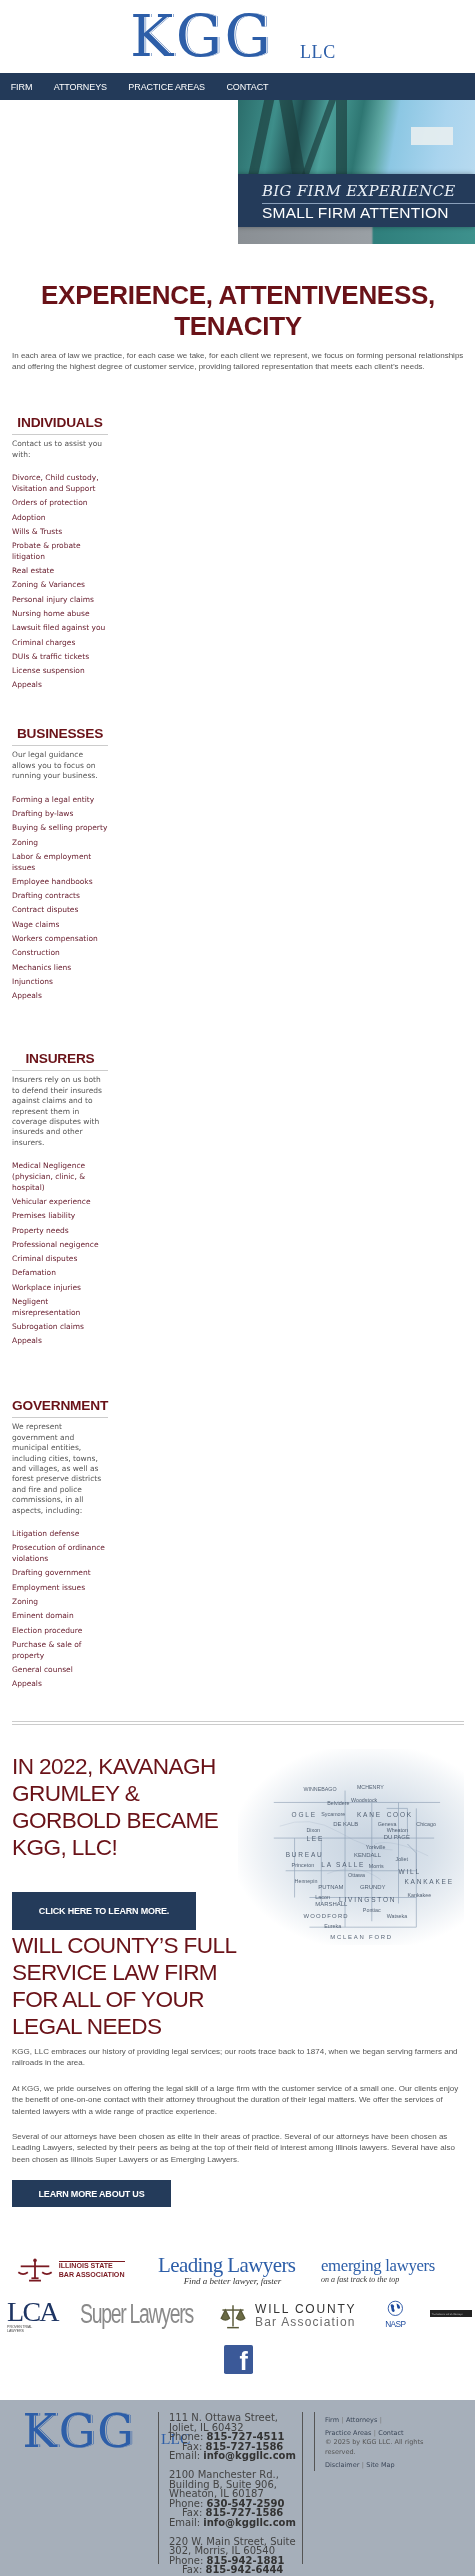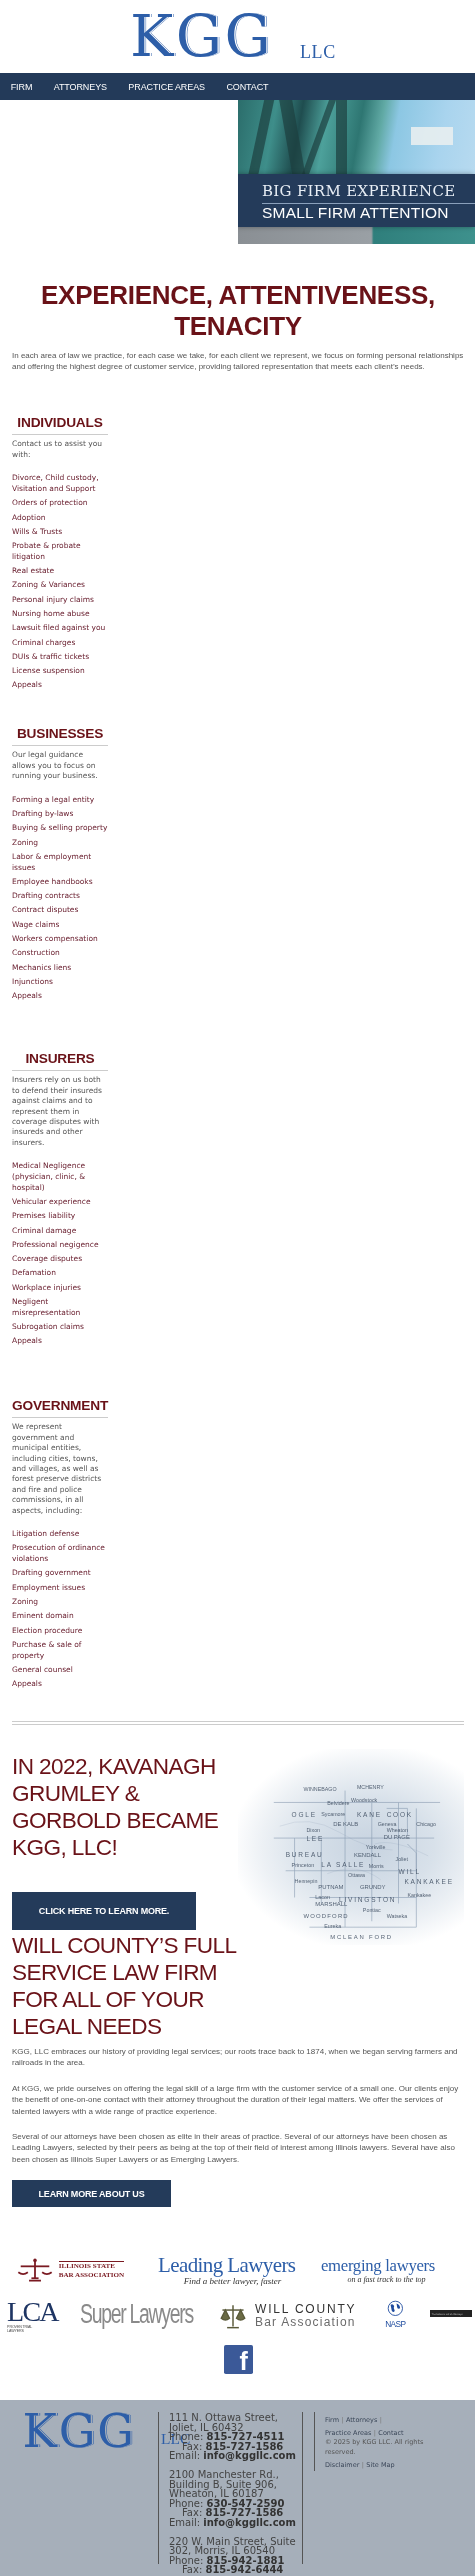--- a/index.html
+++ b/index.html
@@ -17,21 +17,21 @@
   .nav a { color: #fff; font-family: "Liberation Sans", sans-serif; font-size: 9px; margin-right: 21.4px; text-decoration: none; letter-spacing: -0.1px; }
 
   
   .hero { left: 238px; top: 100px; width: 238px; height: 144px; overflow: hidden;
     background:
       linear-gradient(180deg, rgba(0,0,0,0) 0%, rgba(0,0,0,0) 100%),
       linear-gradient(100deg, #2b6d6b 0%, #3e8e8a 15%, #1f4d4f 25%, #4da19b 35%, #2e7672 48%, #61aaa5 56%, #8cc7e3 62%, #a9d4ee 80%, #bcdcf0 100%); }
   .hero-strut { position: absolute; background: #1c3f3e; opacity: .7; }
   .hero-deck { position: absolute; left: 0; bottom: 0; width: 238px; height: 22.6px; background: linear-gradient(90deg, #8a8f94 0%, #9aa0a5 56%, #2f7f7c 57%, #3e918d 100%); }
   .hero-banner { position: absolute; left: 0; top: 74px; width: 238px; height: 53px; background: #243b5a; box-shadow: -2.4px 0 4.8px rgba(0,0,0,.35); padding-left: 24px; }
-  .hero-line1 { font-family: "DejaVu Serif", "Liberation Serif", serif; color: #e8eef5; font-size: 15px; margin-top: 8.3px; white-space: nowrap; letter-spacing: 0.3px; }
+  .hero-line1 { font-family: "DejaVu Serif", "Liberation Serif", serif; color: #e8eef5; font-size: 15px; margin-top: 8.3px; white-space: nowrap; letter-spacing: 0.3px; font-style: italic; }
   .hero-rule { width: 214px; height: 0.6px; background: #8aa0bb; margin: 2.4px 0 1.2px; }
   .hero-line2 { font-family: "Liberation Sans", sans-serif; color: #fff; font-size: 15.5px; white-space: nowrap; letter-spacing: 0.2px; }
 
   
   .main-title { left: 0; top: 280px; width: 476px; text-align: center; color: #6a1218; font-family: "Liberation Sans", sans-serif; font-weight: bold; font-size: 26px; line-height: 31px; letter-spacing: -0.3px; }
   .intro { left: 12px; top: 350px; width: 458px; font-size: 8px; line-height: 11.3px; color: #555; font-family: "Liberation Sans", sans-serif; }
 
   
   .practice { left: 12px; width: 96px; }
   .practice h2 { color: #6a1218; font-family: "Liberation Sans", sans-serif; font-weight: bold; font-size: 13.7px; text-align: center; padding-bottom: 3.6px; border-bottom: 0.6px solid #ccc; margin-bottom: 4.8px; letter-spacing: -0.2px; }
@@ -42,27 +42,27 @@
   .divider { left: 12px; top: 1721px; width: 452px; height: 4.2px; border-top: 1.2px solid #ccc; border-bottom: 0.6px solid #ccc; }
 
   
   .big-head { left: 12px; color: #6a1218; font-family: "Liberation Sans", sans-serif; font-weight: normal; font-size: 22.6px; line-height: 27px; letter-spacing: -0.6px; }
   .btn { background: #243b5a; color: #fff; font-family: "Liberation Sans", sans-serif; font-weight: bold; font-size: 9px; display: flex; align-items: center; justify-content: center; cursor: pointer; letter-spacing: -0.2px; }
   .map { left: 238px; top: 1749px; width: 226px; height: 196px;
     background: radial-gradient(ellipse at 58% 50%, #c7d3e0 0%, #d8e1ea 35%, #edf1f5 58%, #ffffff 75%); overflow: hidden; }
   .map svg { position: absolute; left: 0; top: 0; }
   .para { left: 12px; width: 458px; font-size: 8px; line-height: 11.3px; color: #555; font-family: "Liberation Sans", sans-serif; }
   .isba { left: 16.7px; top: 2256px; width: 131px; height: 28.6px; display: flex; align-items: center; gap: 6px; }
-  .isba-text { font-family: Liberation Serif, serif; font-weight: bold; color: #7a1a22; font-size: 7.1px; line-height: 9px; border-top: 0.6px solid #7a1a22; padding-top: 0.6px; }
+  .isba-text { font-family: Liberation Sans, sans-serif; font-weight: bold; color: #7a1a22; font-size: 7.1px; line-height: 9px; border-top: 0.6px solid #7a1a22; padding-top: 0.6px; }
   .leading { left: 158px; top: 2255px; width: 155px; }
   .leading .l1 { font-family: "Liberation Serif", serif; color: #2d5ea8; font-size: 21px; line-height: 21.4px; letter-spacing: -0.6px; }
   .leading .l2 { font-family: "Liberation Serif", serif; font-style: italic; color: #333; font-size: 9px; text-align: center; padding-right: 6px; }
   .emerging { left: 321px; top: 2257px; width: 143px; }
   .emerging .l1 { font-family: "Liberation Serif", serif; color: #2d5ea8; font-size: 16.7px; line-height: 18px; letter-spacing: -0.3px; }
-  .emerging .l2 { font-family: "Liberation Serif", serif; font-style: italic; color: #333; font-size: 8px; text-align: center; padding-right: 12px; }
+  .emerging .l2 { font-family: "Liberation Serif", serif; font-style: italic; color: #333; font-size: 8px; text-align: left; padding-right: 12px; }
   .lca { left: 7.1px; top: 2299px; width: 39px; }
   .lca .l1 { font-family: "Liberation Serif", serif; color: #1e3563; font-size: 28px; line-height: 26px; letter-spacing: -1.8px; }
   .lca .l2 { font-family: "Liberation Sans", sans-serif; color: #444; font-size: 3.6px; letter-spacing: -0.1px; }
   .super { left: 80px; top: 2298px; font-family: "Liberation Sans", sans-serif; color: #8a8a8a; font-size: 27px; line-height: 32px; letter-spacing: -1.8px; transform: scaleX(.72); transform-origin: left; white-space: nowrap; }
   .wcba { left: 220px; top: 2301px; width: 149px; height: 30px; display: flex; align-items: center; gap: 9px; }
   .wcba .l1 { font-family: "Liberation Sans", sans-serif; color: #333; font-size: 12px; letter-spacing: 1.8px; line-height: 13px; }
   .wcba .l2 { font-family: "Liberation Sans", sans-serif; color: #6b6b6b; font-size: 12px; letter-spacing: 1.2px; line-height: 13px; }
   .nasp { left: 381px; top: 2300px; width: 28.6px; text-align: center; }
   .nasp .l2 { font-family: "Liberation Sans", sans-serif; color: #1e4b9e; font-size: 8.3px; letter-spacing: -0.6px; }
   .natlist { left: 430px; top: 2310px; width: 42px; height: 7.1px; background: #222; color: #ccc; font-size: 2.1px; display: flex; align-items: center; padding-left: 1.8px; white-space: nowrap; overflow: hidden; }
@@ -159,23 +159,23 @@
   </ul>
 </section>
 
 <section class="abs practice" style="top:1051px;">
   <h2>INSURERS</h2>
   <p class="desc">Insurers rely on us both to defend their insureds against claims and to represent them in coverage disputes with insureds and other insurers.</p>
   <ul>
     <li>Medical Negligence (physician, clinic, &amp; hospital)</li>
     <li>Vehicular experience</li>
     <li>Premises liability</li>
-    <li>Criminal damage</li>
+    <li>Property needs</li>
     <li>Professional negigence</li>
-    <li>Coverage disputes</li>
+    <li>Criminal disputes</li>
     <li>Defamation</li>
     <li>Workplace injuries</li>
     <li>Negligent misrepresentation</li>
     <li>Subrogation claims</li>
     <li>Appeals</li>
   </ul>
 </section>
 
 <section class="abs practice" style="top:1398px;">
   <h2>GOVERNMENT</h2>

